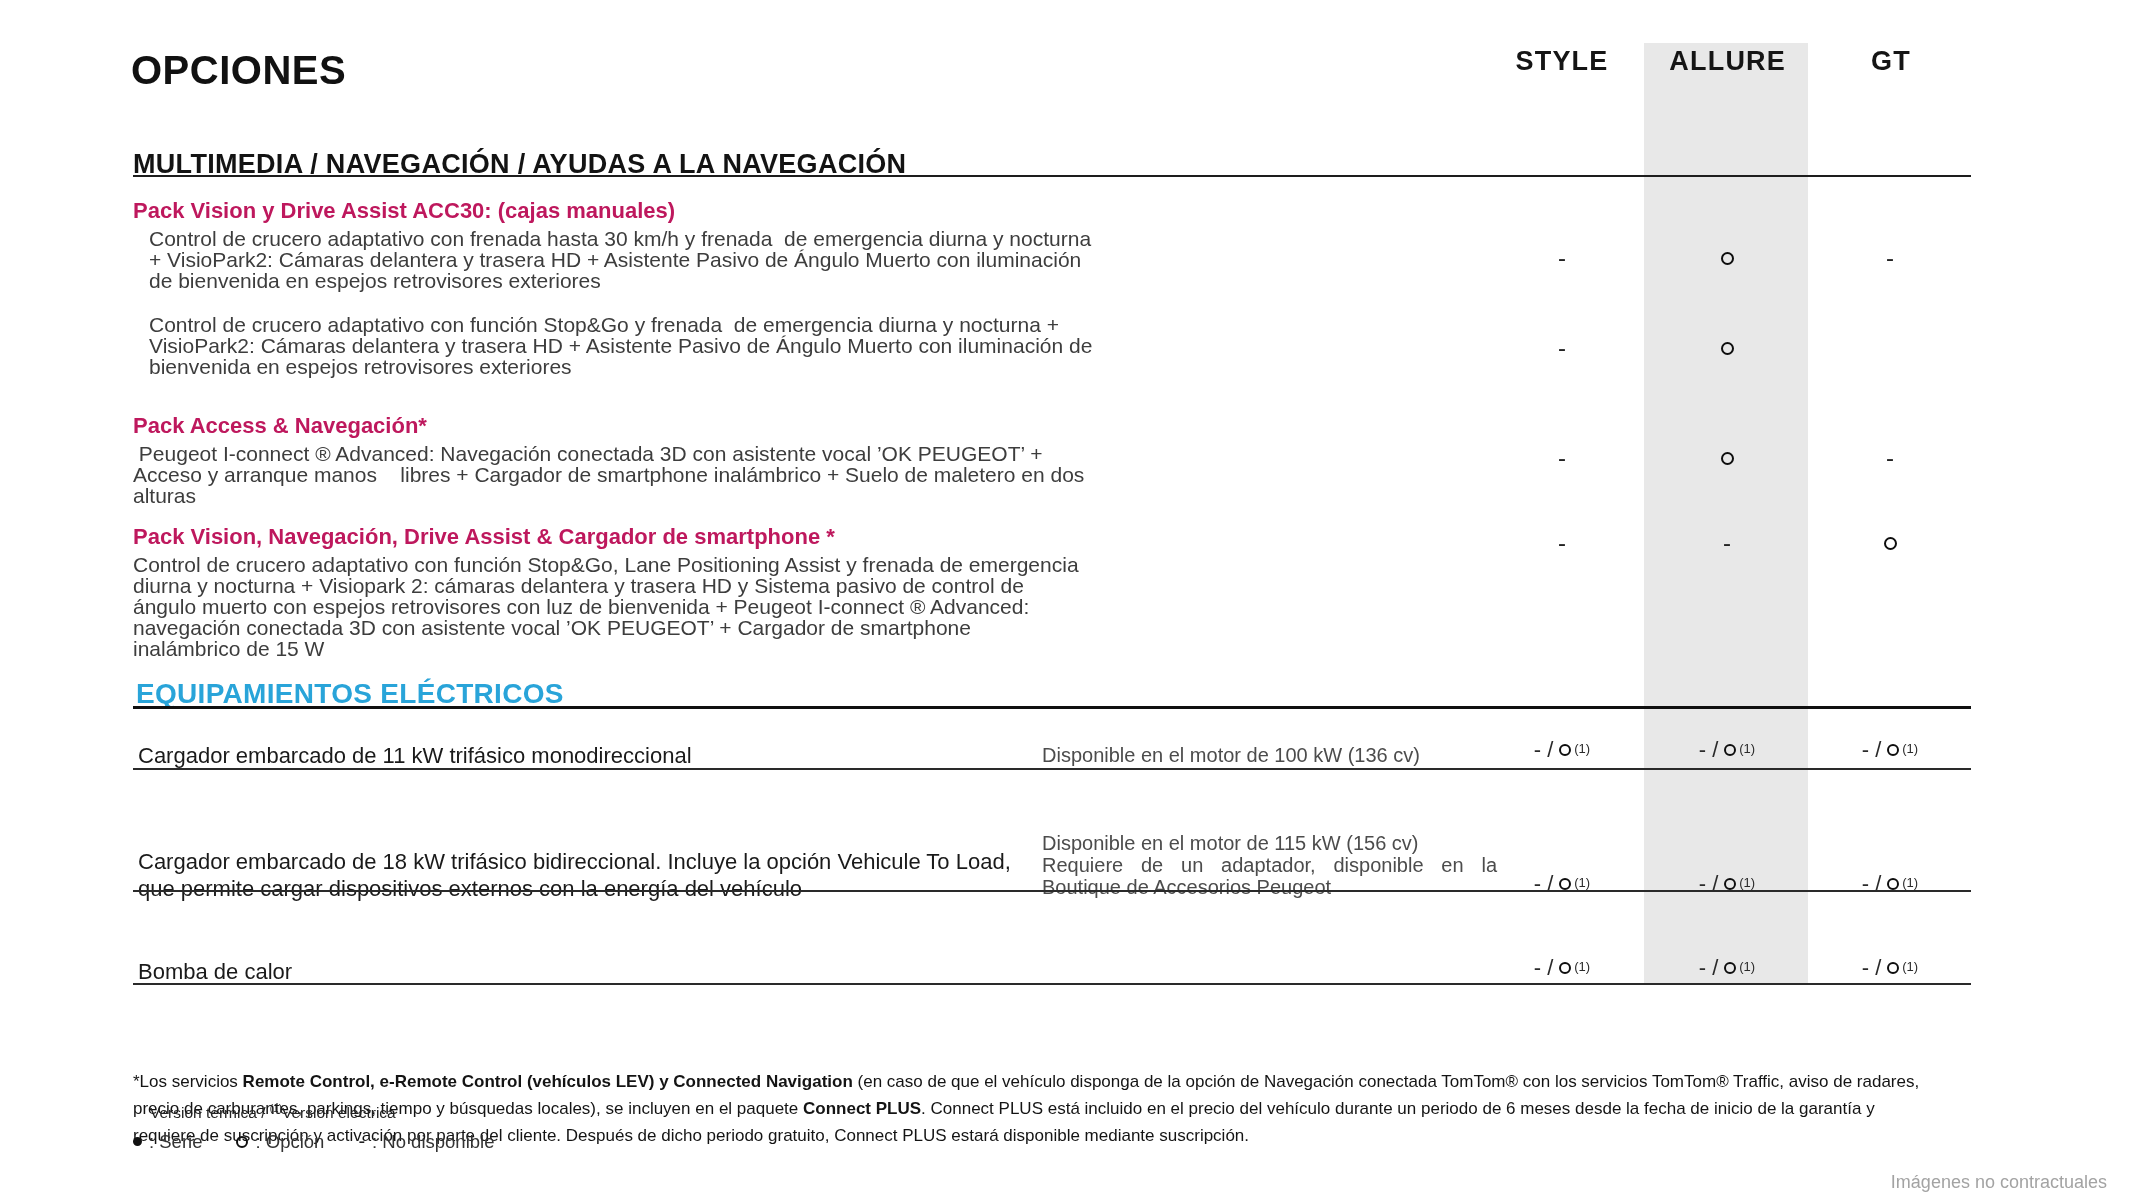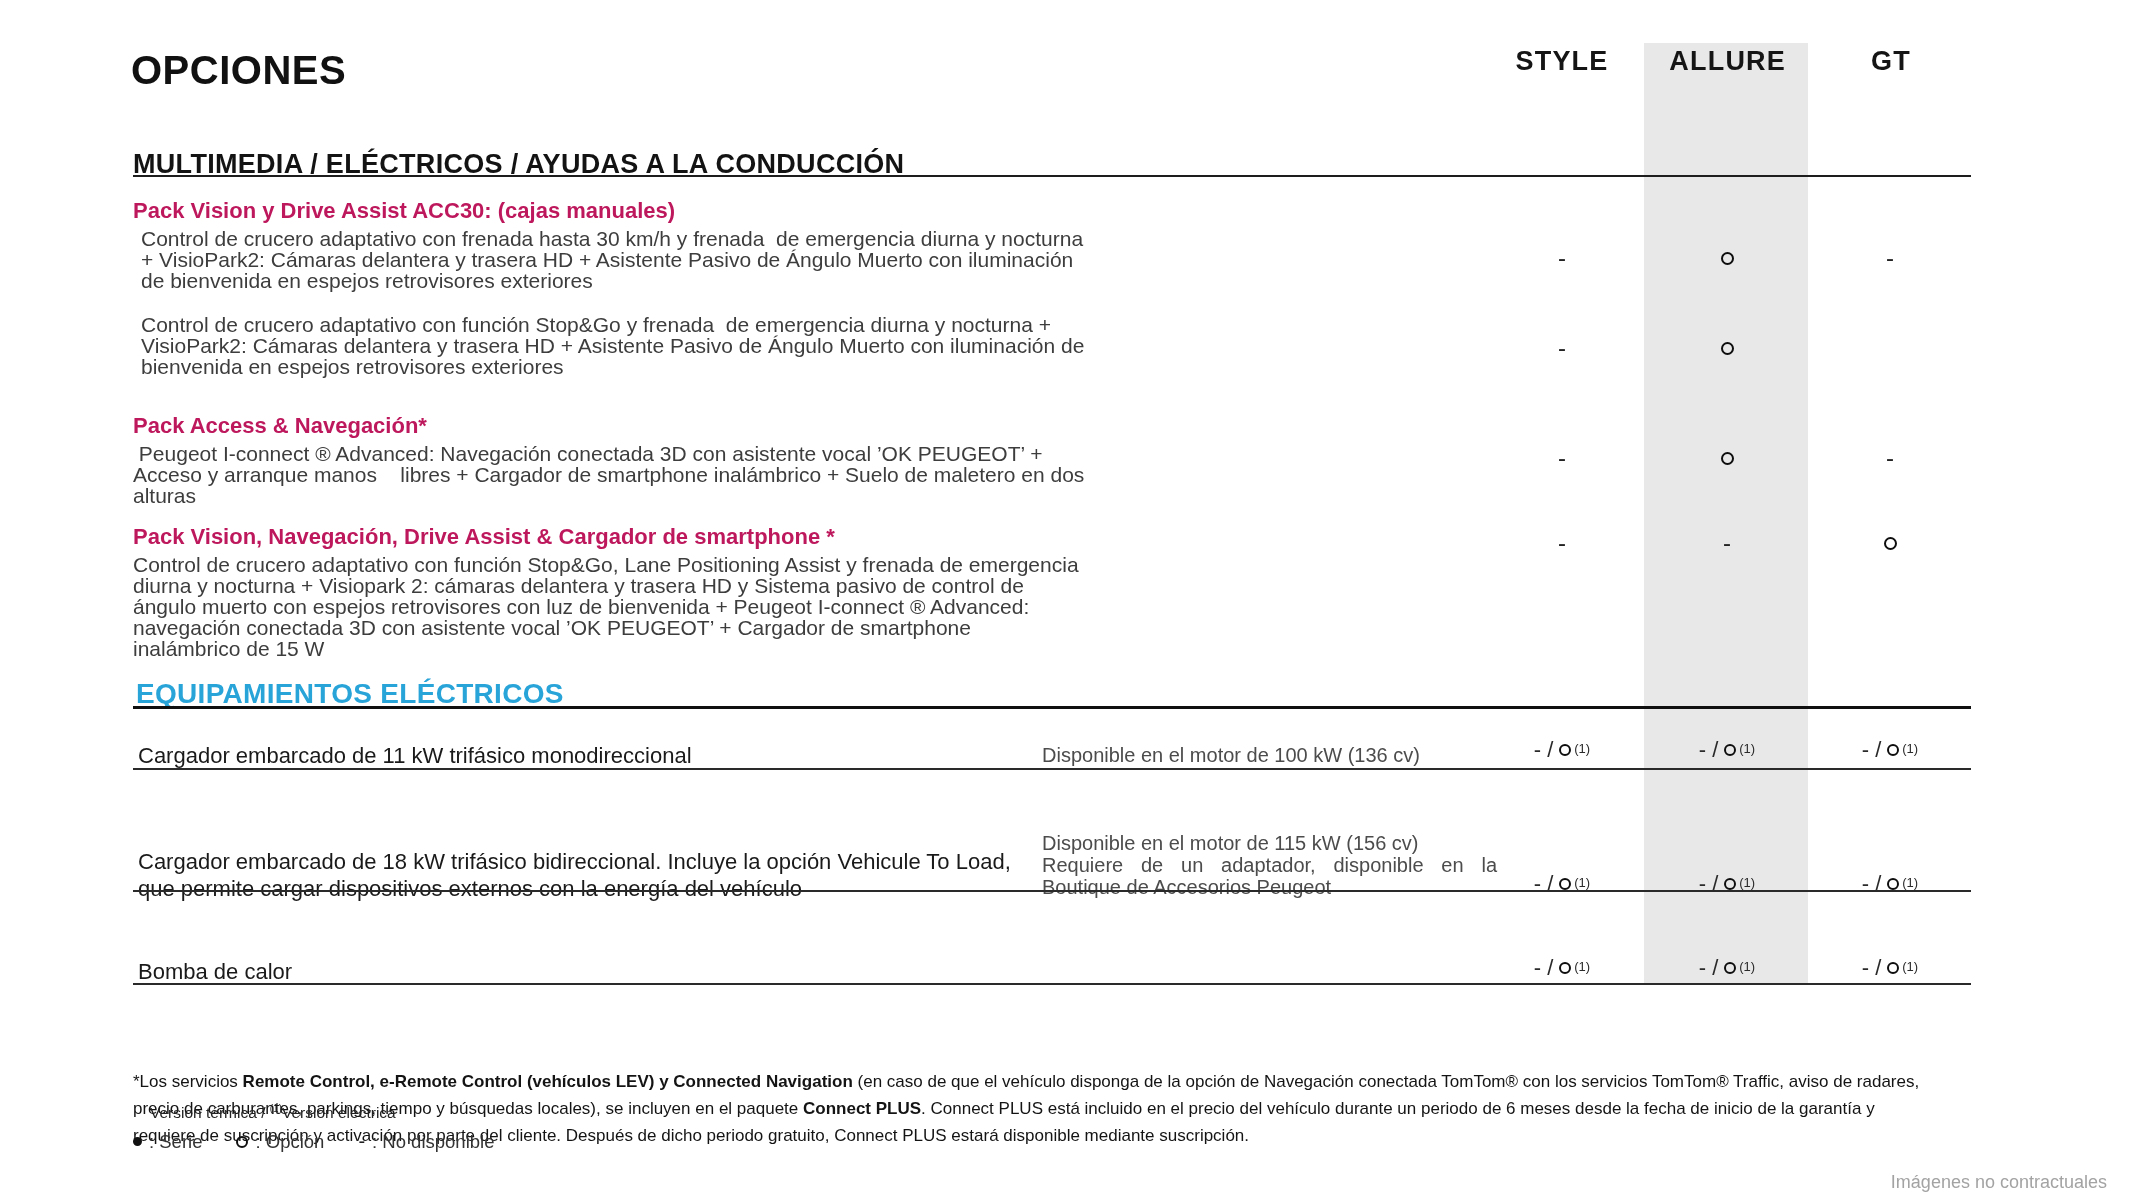--- a/index.html
+++ b/index.html
@@ -10,21 +10,21 @@
   .allure-band{position:absolute;left:1644px;top:43px;width:164px;height:941px;background:#e8e8e8;}
   .title{position:absolute;left:131px;top:48px;font-size:40px;font-weight:800;letter-spacing:.5px;color:#111;margin:0;}
   .col-header{position:absolute;top:45px;width:120px;height:32px;line-height:32px;text-align:center;
     font-size:27px;font-weight:800;letter-spacing:1.2px;color:#151515;}
   .sec-head{position:absolute;left:133px;font-size:27px;font-weight:800;letter-spacing:.3px;color:#131313;}
   .sec-head.blue{left:136px;font-size:28px;}
   .rule{position:absolute;left:133px;width:1838px;background:#1d1d1d;}
   .opt{position:absolute;left:133px;}
   .opt-title{font-size:22px;font-weight:700;color:#be185d;}
   .opt-desc{margin-top:4px;font-size:21px;line-height:21px;color:#3d3d3d;white-space:pre-wrap;}
-  .indent{padding-left:8px;}
+  .indent{padding-left:8px;margin-left:8px;}
   .sym{position:absolute;width:120px;height:24px;display:flex;align-items:center;justify-content:center;}
   .dash{font-size:24px;color:#222;line-height:24px;}
   .circ{display:inline-block;width:9px;height:9px;border:2.2px solid #0e0e0e;border-radius:50%;background:transparent;}
   .erow-name{position:absolute;left:138px;font-size:22px;color:#1a1a1a;line-height:27px;}
   .enote{position:absolute;left:1042px;font-size:20px;line-height:22px;color:#4c4c4c;}
   .enote.justify{text-align:justify;}
   .ecell{position:absolute;width:140px;height:26px;display:flex;align-items:center;justify-content:center;gap:6px;
     font-size:22px;color:#2a2a2a;}
   .ecell .circ{width:8px;height:8px;border-width:2px;}
   .ecell sup{font-size:13px;position:relative;top:-2px;margin-left:-3px;}
@@ -44,21 +44,21 @@
 <div class="page">
 
   <div class="allure-band"></div>
 
   <h1 class="title">OPCIONES</h1>
 
   <div class="col-header" style="left:1502px;">STYLE</div>
   <div class="col-header" style="left:1666px;text-align:right;">ALLURE</div>
   <div class="col-header" style="left:1831px;">GT</div>
 
-  <div class="sec-head" style="top:149px;">MULTIMEDIA / ELÉCTRICOS / AYUDAS A LA CONDUCCIÓN</div>
+  <div class="sec-head" style="top:149px;">MULTIMEDIA / NAVEGACIÓN / AYUDAS A LA NAVEGACIÓN</div>
   <div class="rule" style="top:175px;height:2px;"></div>
 
   <div class="opt" style="top:198px;width:970px;">
     <div class="opt-title">Pack Vision y Drive Assist ACC30: (cajas manuales)</div>
     <div class="opt-desc indent" style="width:952px;">Control de crucero adaptativo con frenada hasta 30 km/h y frenada  de emergencia diurna y nocturna + VisioPark2: Cámaras delantera y trasera HD + Asistente Pasivo de Ángulo Muerto con iluminación de bienvenida en espejos retrovisores exteriores</div>
   </div>
   <div class="sym" style="left:1502px;top:246px;">
       <span class="dash">-</span>
     </div>
   <div class="sym" style="left:1667px;top:246px;">

